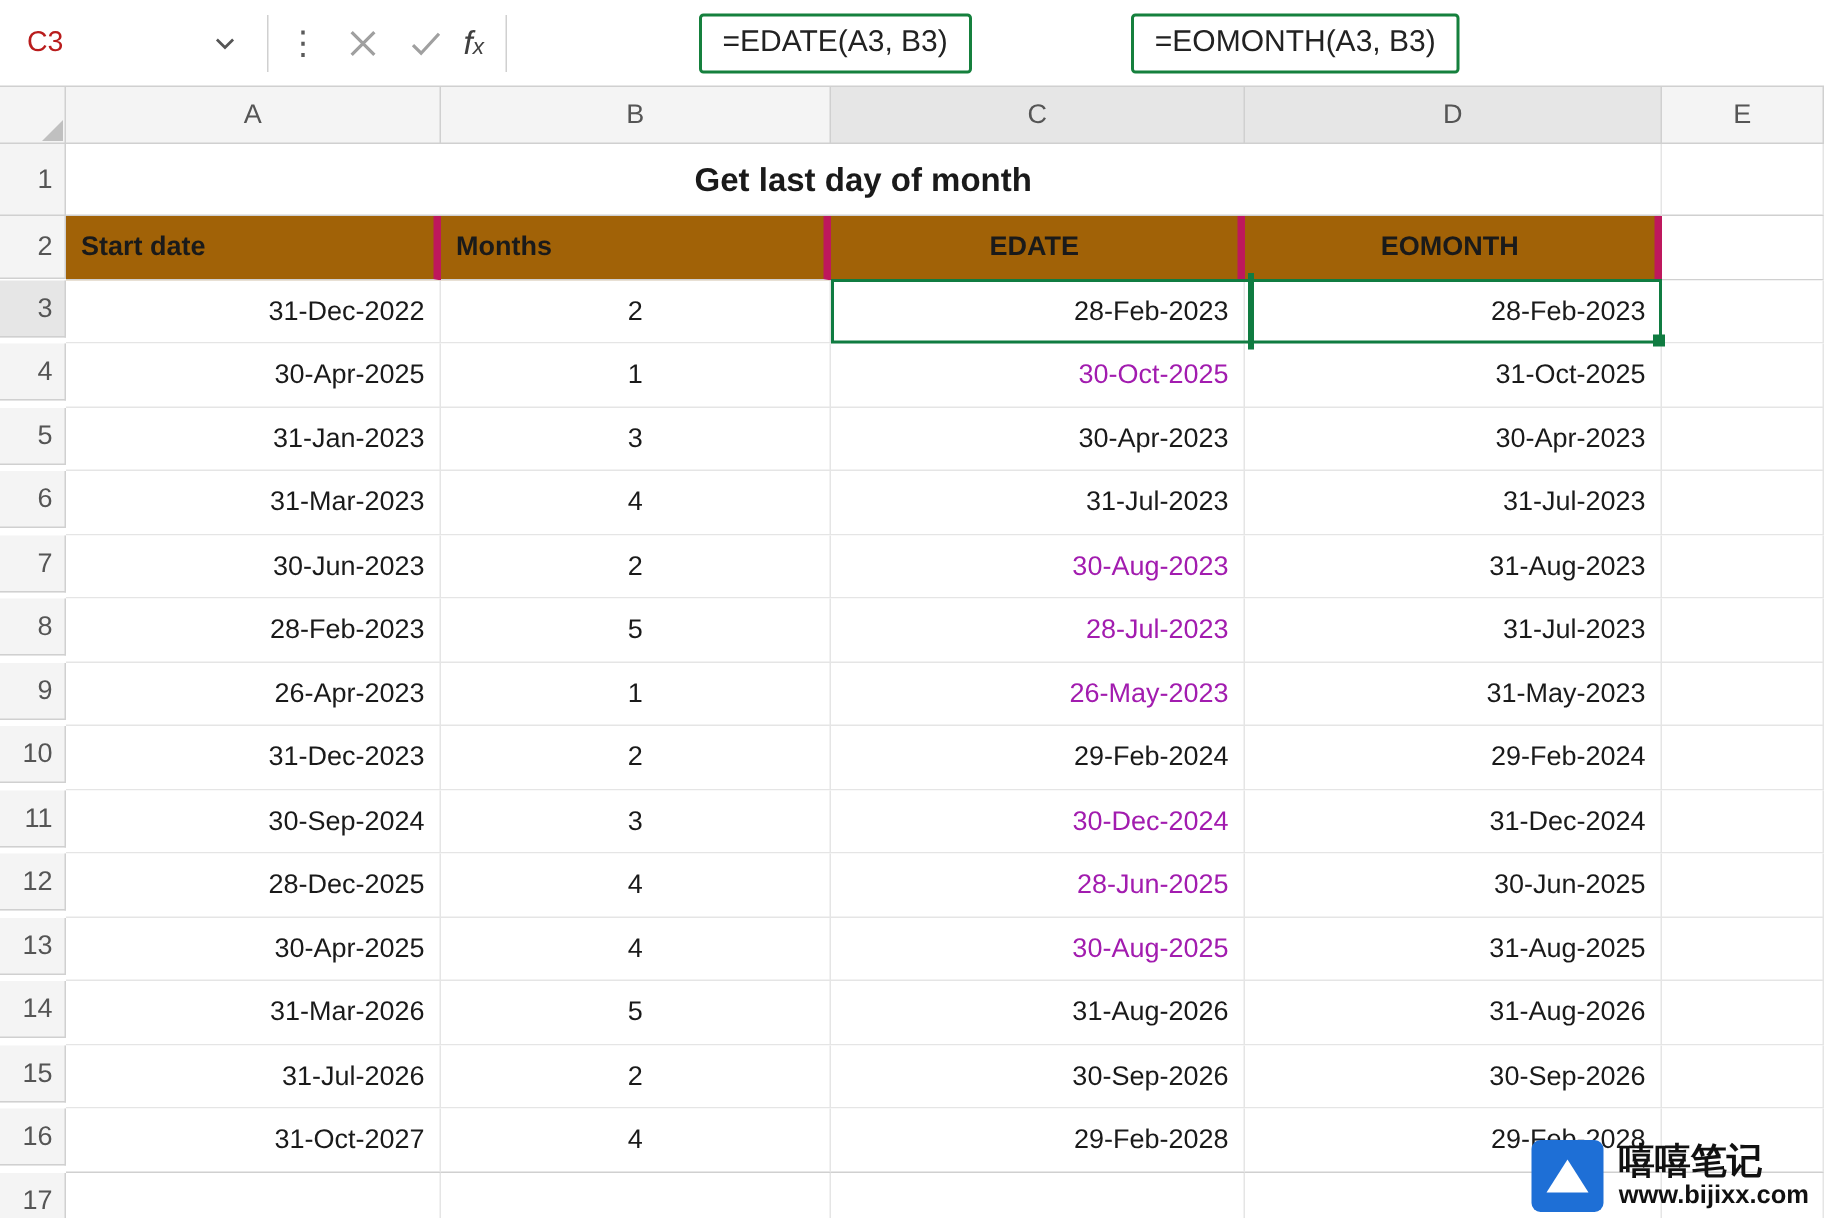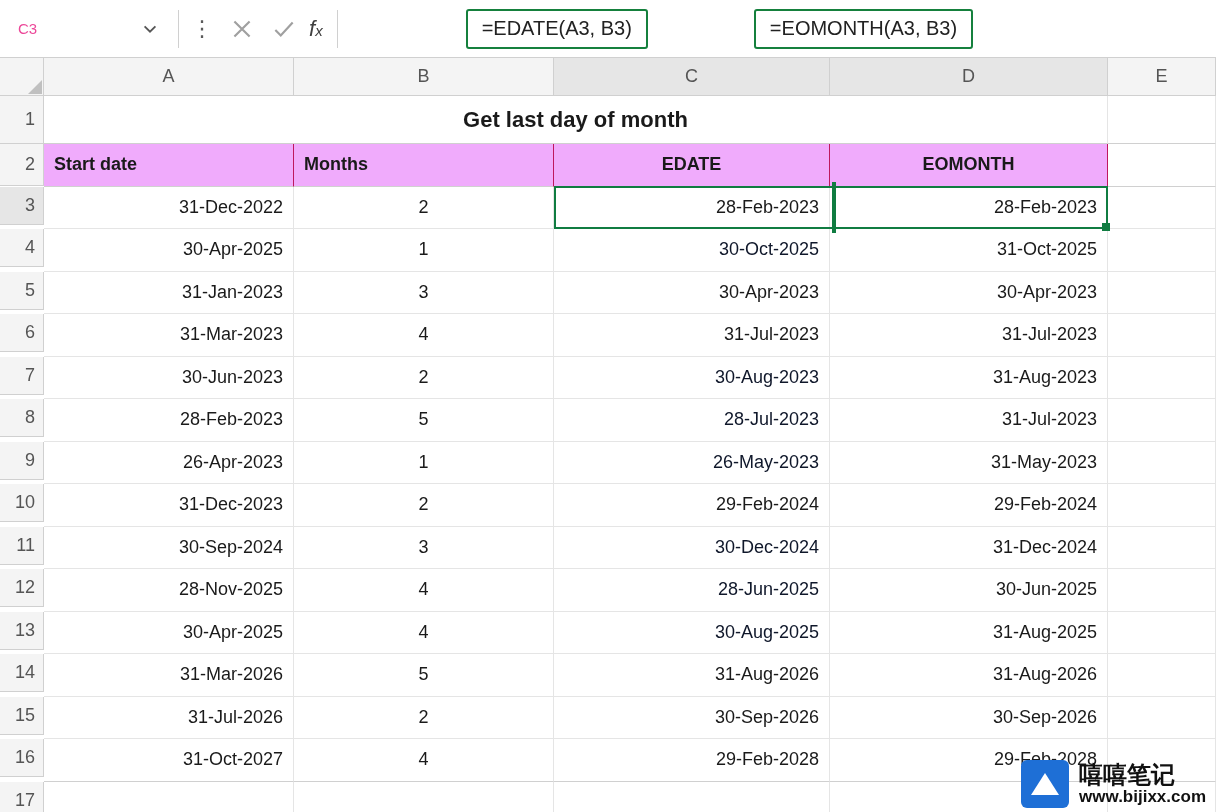--- a/index.html
+++ b/index.html
@@ -25,21 +25,21 @@
   }
   .name-box {
     width: 158px;
     height: 38px;
     display: flex;
     align-items: center;
     justify-content: space-between;
     padding: 0 10px 0 6px;
     border-radius: 2px;
   }
-  .name-box-text { font-size: 15px; color:#ec4899; }
+  .name-box-text { font-size: 19px; color:#b91c1c; }
   .dropdown-caret {
     width: 20px; height: 20px;
     display:flex; align-items:center; justify-content:center;
   }
   .vsep {
     width: 1px; height: 38px;
     background: #d0d0d0;
   }
   .dots-sep {
     font-size: 22px;
@@ -109,28 +109,28 @@
     height: 42.5px;
     display: flex;
     align-items: center;
     padding: 0 10px;
     background: #fff;
     color:#1a1a1a;
   }
   .cell.right { justify-content: flex-end; }
   .cell.center { justify-content: center; }
   .cell.bold { font-weight: 700; }
-  .cell.hdrbg { background: #f0abfc; border-right:1px solid #be185d;text-align:center;}
+  .cell.hdrbg { background: #a16207; border-right:5px solid #be185d;text-align:center;}
   .cell.title {
     font-weight: 700;
     font-size: 22px;
     justify-content: center;
     grid-column: 2 / span 4;
   }
-  .cell.red { color: #0f172a; }
+  .cell.red { color: #a21caf; }
   .cell.bb { border-bottom: 1px solid #d0d0d0; }
 
   
   .sel-ring {
     position: absolute;
     border: 2.5px solid #107c41;
     pointer-events: none;
     z-index: 5;
   }
   .sel-ring .handle {
@@ -270,21 +270,21 @@
     <div class="cell right">29-Feb-2024</div>
     <div class="cell right">29-Feb-2024</div>
     <div class="cell "></div>
     <div class="row-num">11</div>
     <div class="cell right">30-Sep-2024</div>
     <div class="cell center">3</div>
     <div class="cell right red">30-Dec-2024</div>
     <div class="cell right">31-Dec-2024</div>
     <div class="cell "></div>
     <div class="row-num">12</div>
-    <div class="cell right">28-Nov-2025</div>
+    <div class="cell right">28-Dec-2025</div>
     <div class="cell center">4</div>
     <div class="cell right red">28-Jun-2025</div>
     <div class="cell right">30-Jun-2025</div>
     <div class="cell "></div>
     <div class="row-num">13</div>
     <div class="cell right">30-Apr-2025</div>
     <div class="cell center">4</div>
     <div class="cell right red">30-Aug-2025</div>
     <div class="cell right">31-Aug-2025</div>
     <div class="cell "></div>

